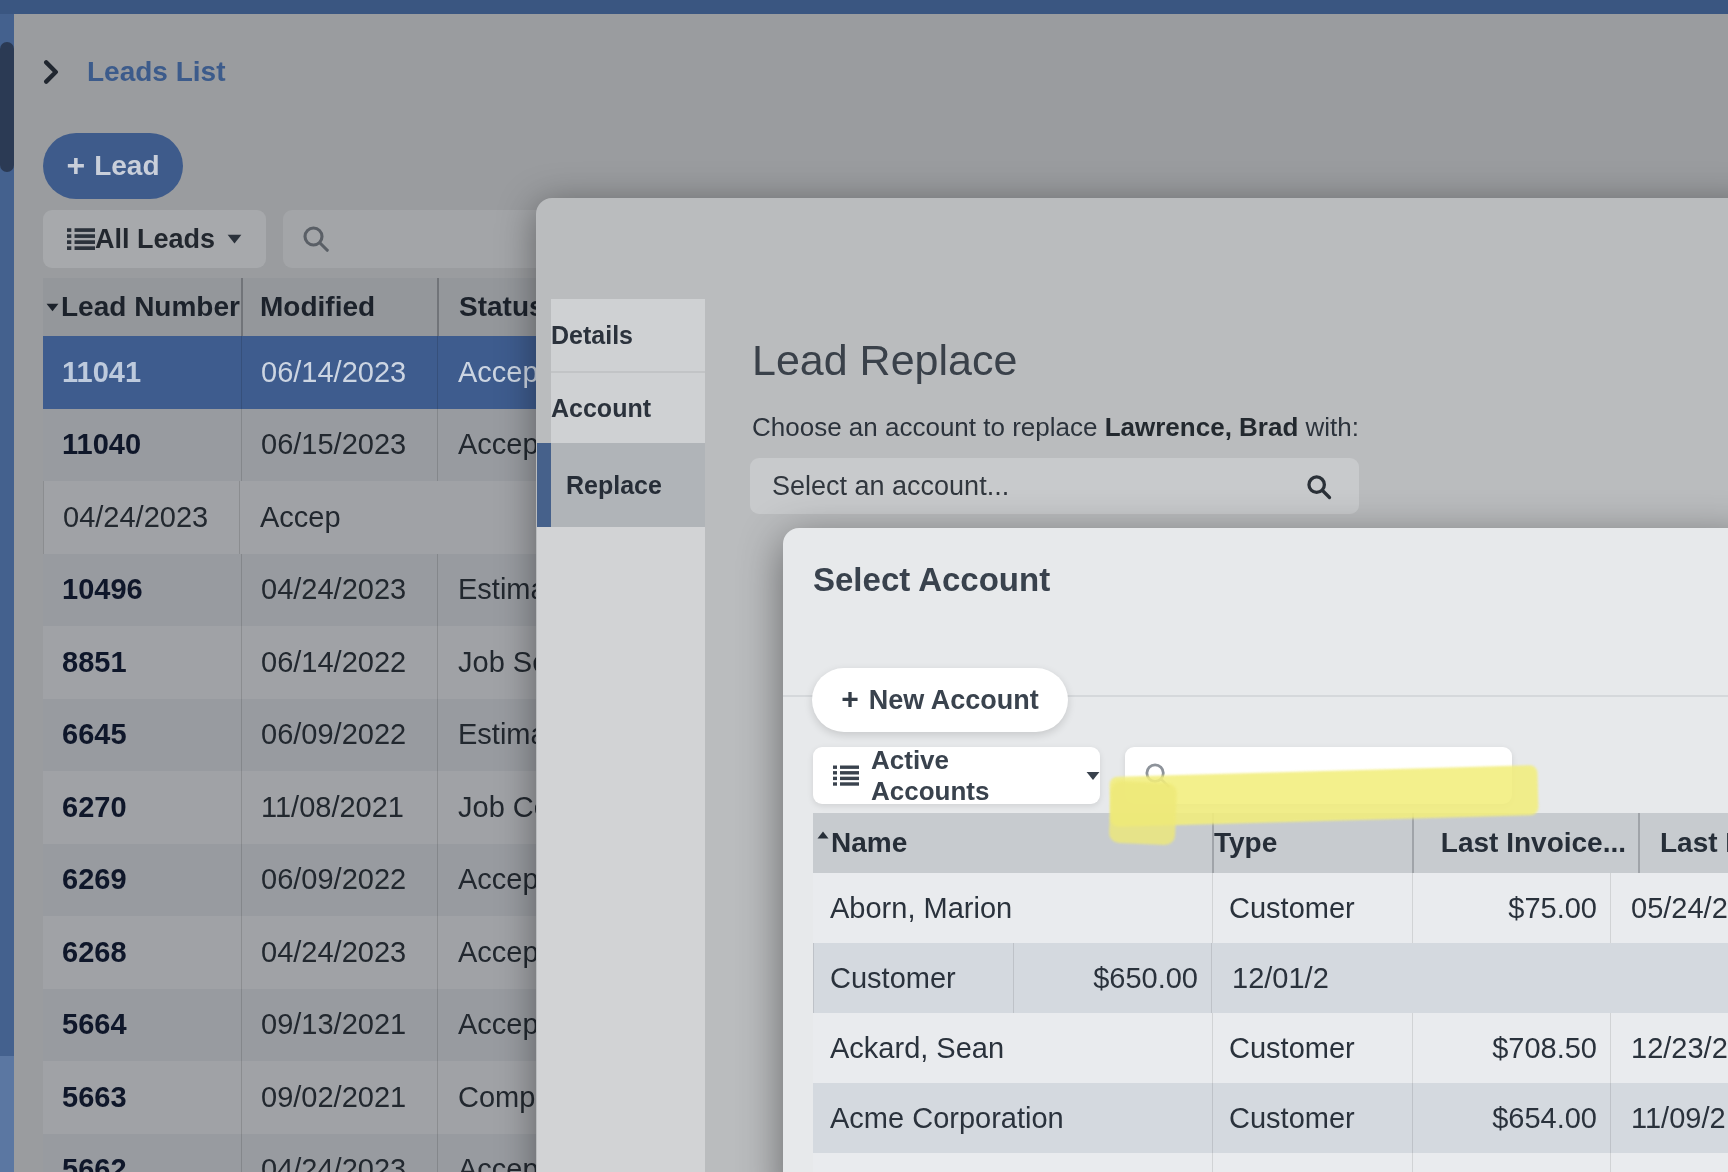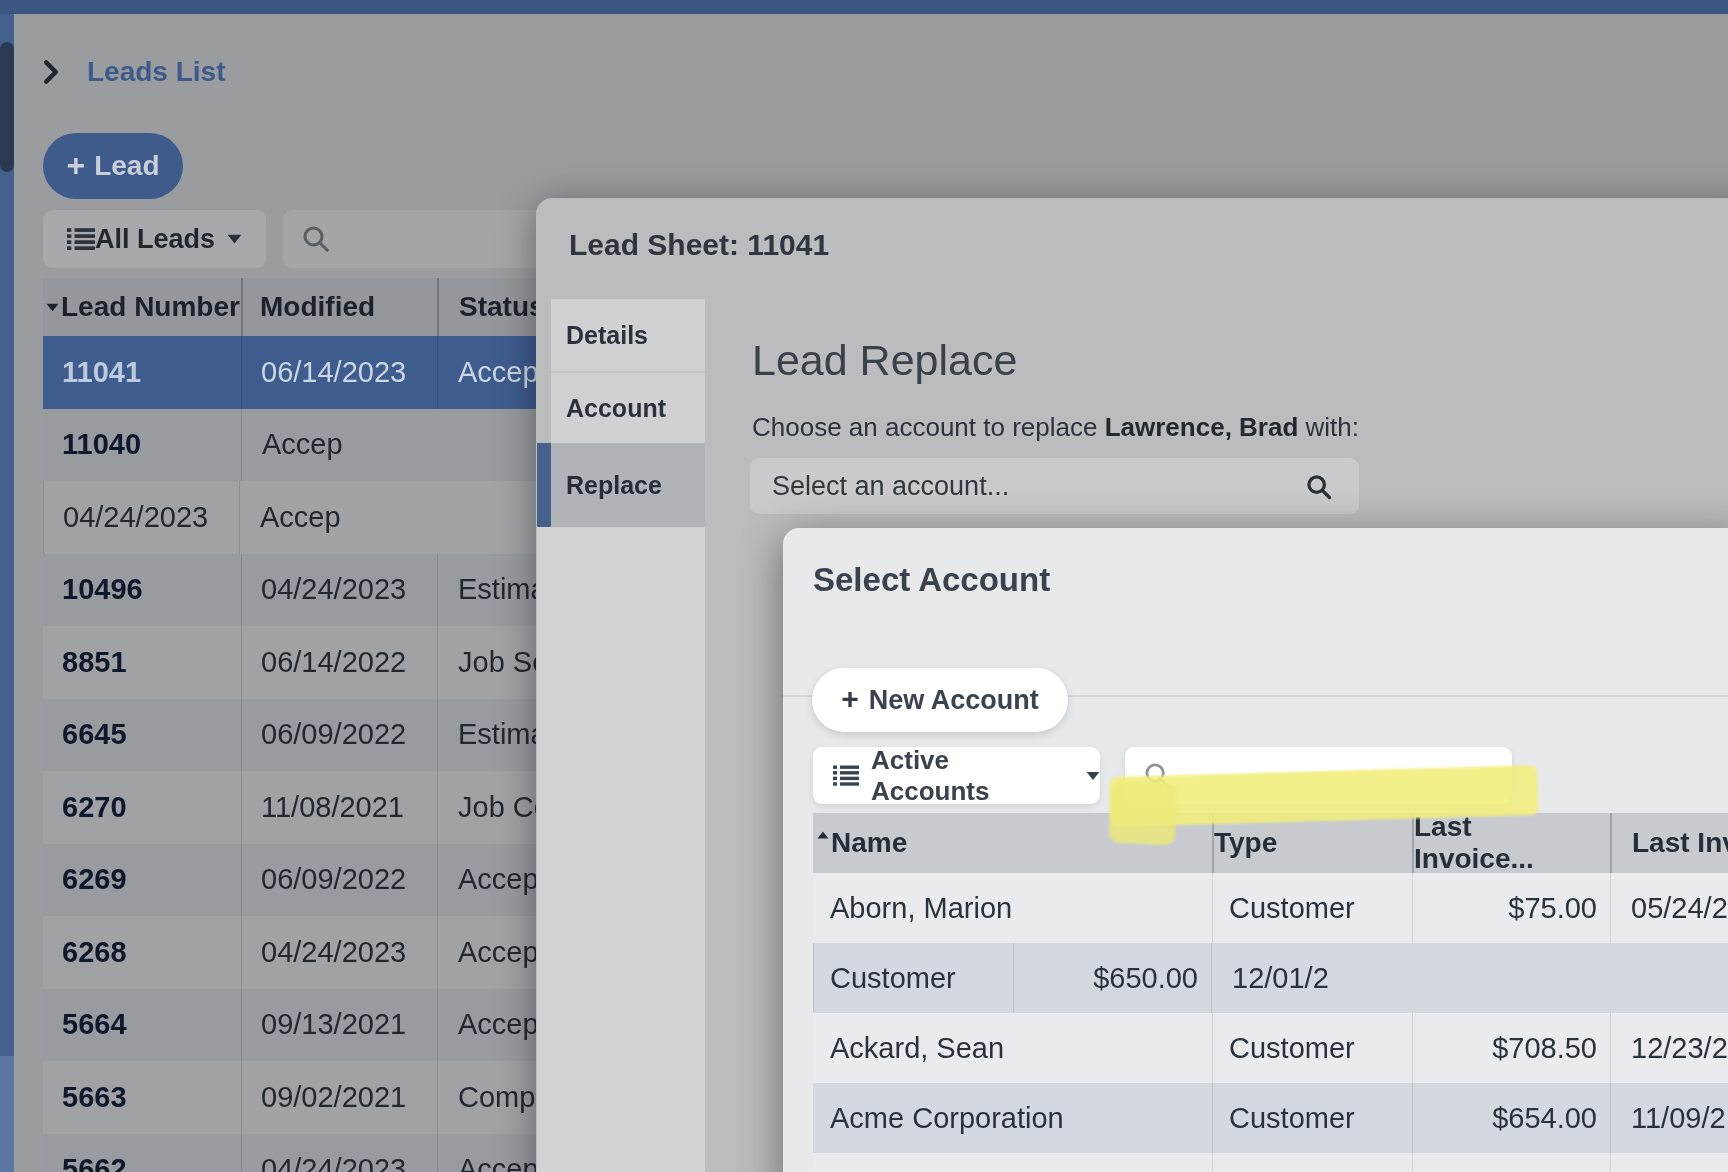--- a/index.html
+++ b/index.html
@@ -50,21 +50,21 @@
   .lt-row.selected{background:#3e5c8e;color:#ccd5e2;}
   .lt-row .num{font-weight:700;color:#0f172a;}
   .lt-row.selected .num{color:#bdcadd;}
 
   
   .leadsheet{position:absolute;left:536px;top:198px;width:1222px;height:1004px;background:#babcbe;
     border-radius:16px 0 0 0;box-shadow:0 6px 38px rgba(0,0,0,.4);}
   .ls-title{position:absolute;left:33px;top:30px;font-size:30px;font-weight:700;color:#2f363f;}
   .ls-rail{position:absolute;left:1px;top:329px;width:168px;bottom:0;background:#d2d3d5;}
   .ls-tab{position:absolute;width:154px;height:72px;left:15px;background:#cfd1d3;display:flex;align-items:center;
-    padding-left:15px;box-sizing:border-box;font-size:25px;font-weight:700;color:#2b323c;}
+    box-sizing:border-box;font-size:25px;font-weight:700;color:#2b323c;}
   .ls-tab.t0{top:101px;}
   .ls-tab.t1{top:173px;border-top:2px solid #c2c4c6;}
   .ls-tab.active{left:1px;top:245px;width:168px;height:84px;background:#b0b4b8;
     border-left:14px solid #46618b;padding-left:15px;color:#262d37;}
   .ls-heading{position:absolute;left:216px;top:138px;font-size:43px;font-weight:300;color:#3a414a;}
   .ls-para{position:absolute;left:216px;top:214px;font-size:26px;color:#2c333c;}
   .ls-para b{color:#23292f;}
   .ls-select{position:absolute;left:214px;top:260px;width:609px;height:56px;border-radius:9px;background:#c8cacc;
     display:flex;align-items:center;padding-left:22px;box-sizing:border-box;}
   .ls-select .ph{font-size:27px;color:#31373e;}
@@ -86,21 +86,21 @@
   .sa-search{position:absolute;left:342px;top:219px;width:387px;height:57px;border-radius:9px;background:#ffffff;
     box-shadow:0 2px 6px rgba(0,0,0,.10);display:flex;align-items:center;padding-left:18px;box-sizing:border-box;gap:10px;}
   .sa-search input{border:none;outline:none;background:transparent;font-size:26px;flex:1;color:#39424d;font-family:inherit;}
   .lens-soft{color:#8d939a;}
 
   .sa-table{position:absolute;left:30px;top:285px;width:1000px;}
   .sat-header{display:flex;height:60px;background:#c7cbcf;align-items:center;font-size:28px;font-weight:700;color:#262e38;}
   .sat-header .hc{box-sizing:border-box;height:100%;display:flex;align-items:center;}
   .sat-c1{width:399px;padding-left:4px;}
   .sat-c2{width:200px;border-left:2px solid rgba(70,75,82,.30);}
-  .sat-c3{width:198px;justify-content:flex-end;padding-right:12px;border-left:2px solid rgba(70,75,82,.30);}
+  .sat-c3{width:226px;justify-content:flex-end;padding-right:12px;border-left:2px solid rgba(70,75,82,.30);}
   .sat-c4{flex:1;padding-left:20px;border-left:2px solid rgba(70,75,82,.30);overflow:hidden;white-space:nowrap;}
   .sort-up{color:#262e38;margin-right:2px;margin-bottom:16px;}
   .sat-row{display:flex;height:70px;align-items:center;font-size:29px;color:#2a323c;}
   .sat-row .c{box-sizing:border-box;height:100%;display:flex;align-items:center;}
   .sat-row .c1{width:399px;padding-left:17px;}
   .sat-row .c2{width:200px;padding-left:16px;border-left:1px solid rgba(0,0,0,.10);}
   .sat-row .c3{width:198px;justify-content:flex-end;padding-right:13px;border-left:1px solid rgba(0,0,0,.10);}
   .sat-row .c4{flex:1;padding-left:20px;border-left:1px solid rgba(0,0,0,.10);overflow:hidden;white-space:nowrap;}
   .sat-row.light{background:#e9ebee;}
   .sat-row.dark{background:#d4d9df;}
@@ -194,20 +194,23 @@
             <span>06/14/2023</span>
           </div>
         <div class="c c3">
             <span>Accep</span>
           </div>
       </div>
       <div class="lt-row dark">
         <div class="c c1">
             <span class="num">11040</span>
           </div>
+        <div class="c c2">
+            <span>06/15/2023</span>
+          </div>
         <div class="c c3">
             <span>Accep</span>
           </div>
       </div>
       <div class="lt-row light">
         <div class="c c2">
             <span>04/24/2023</span>
           </div>
         <div class="c c3">
             <span>Accep</span>
@@ -309,21 +312,20 @@
             <span>04/24/2023</span>
           </div>
         <div class="c c3">
             <span>Accep</span>
           </div>
       </div>
     </div>
   </div>
 
   <div class="leadsheet">
-    <div class="ls-title">Lead Sheet: 11041</div>
     <div class="ls-rail"></div>
     <div class="ls-tab t0">Details</div>
     <div class="ls-tab t1">Account</div>
     <div class="ls-tab active">Replace</div>
 
     <div class="ls-heading">Lead Replace</div>
     <div class="ls-para"><span>Choose an account to replace </span><b>Lawrence, Brad</b><span> with:</span></div>
 
     <div class="ls-select">
       <span class="ph">Select an account...</span>

